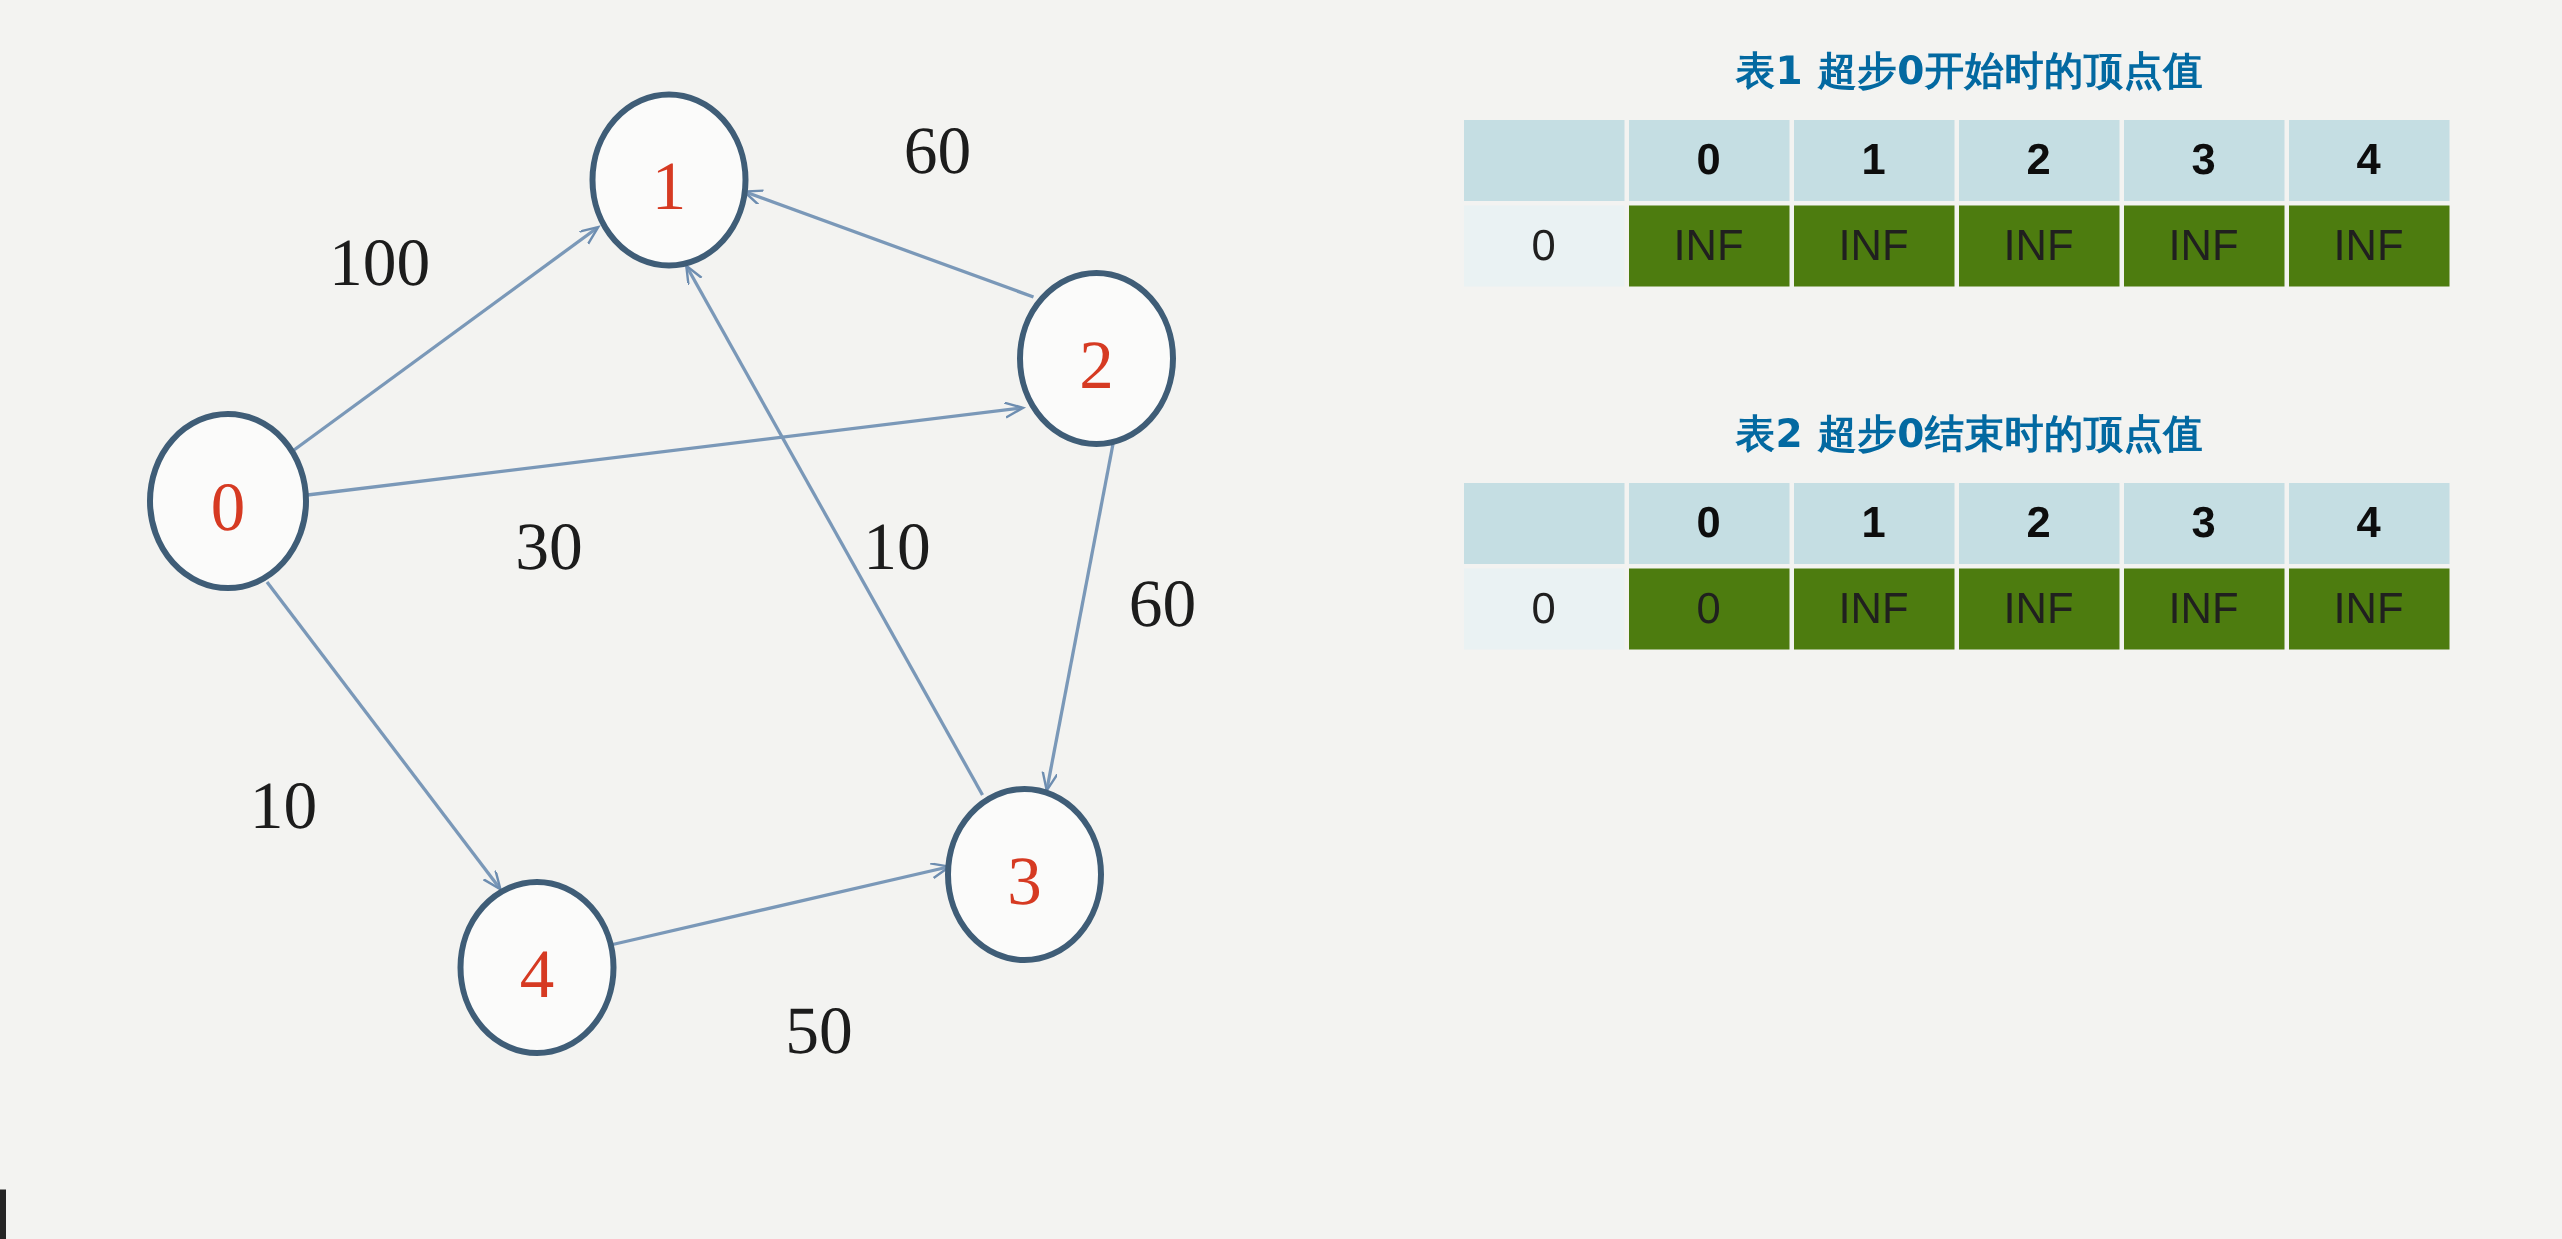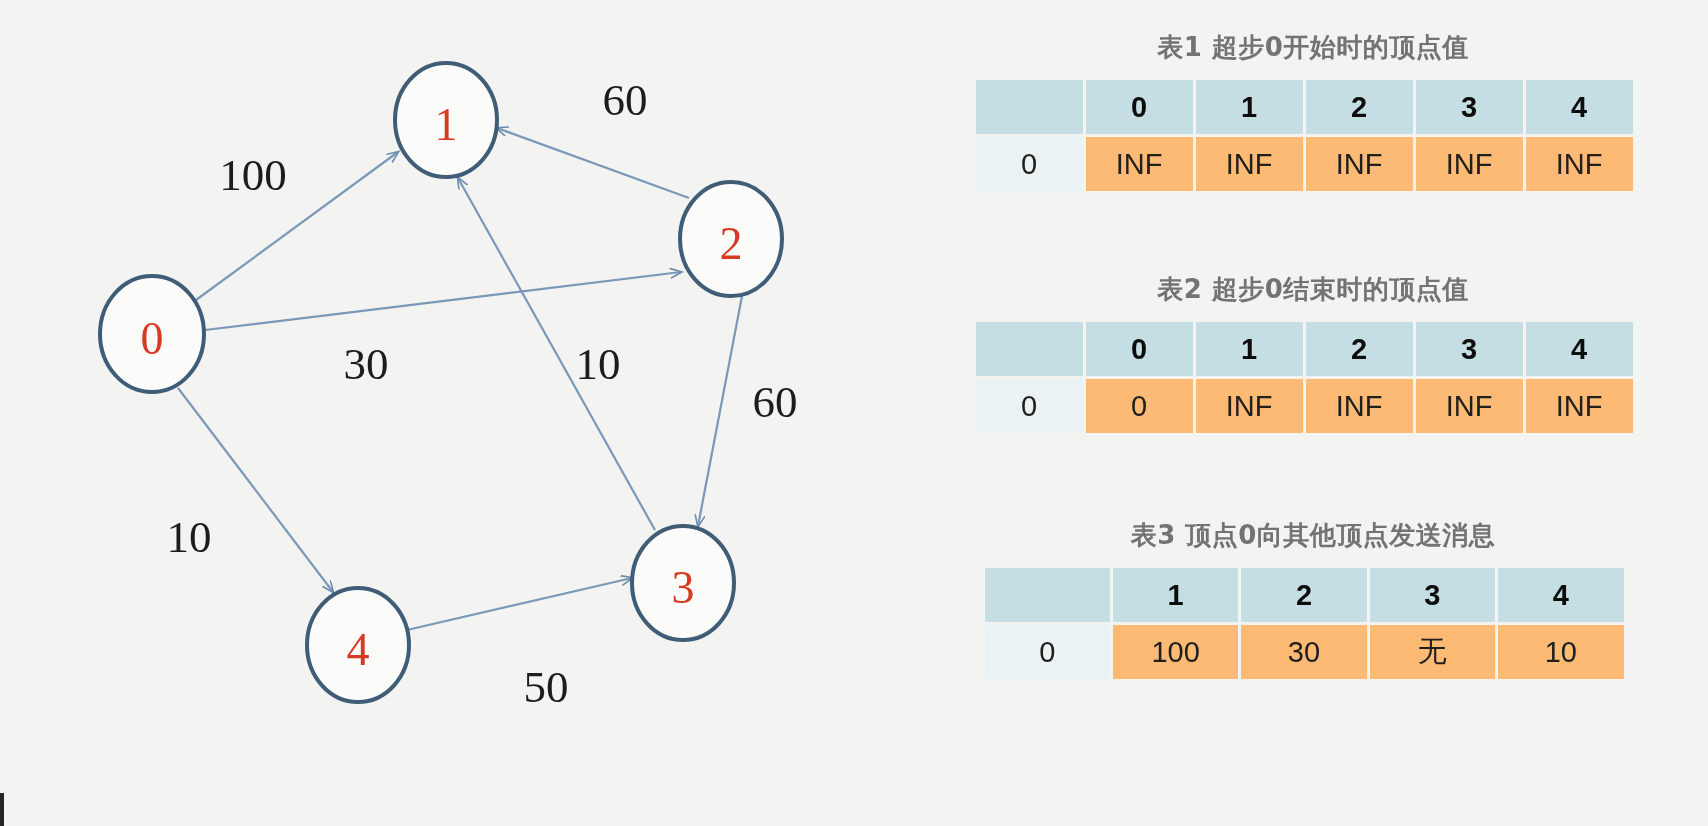--- a/index.html
+++ b/index.html
@@ -67,21 +67,21 @@
     width: 808px;
   }
   #block-1 { top: 30px; }
   #block-2 { top: 272px; }
   #block-3 { top: 518px; }
 
   .table-caption {
     text-align: center;
     font-weight: bold;
     font-size: 26px;
-    color: #737373;
+    color: #0369a1;
     letter-spacing: 0.5px;
     margin: 0 0 12px 0;
     padding-left: 18px;
     font-family: "DejaVu Sans", "Liberation Sans", sans-serif;
   }
   .data-table {
     border-collapse: separate;
     border-spacing: 3px;
     margin: 0 auto;
     table-layout: fixed;
@@ -94,21 +94,21 @@
     vertical-align: middle;
     font-size: 29px;
     padding: 0;
   }
   .data-table th {
     background: #c5dee3;
     font-weight: bold;
     color: #0d0d0d;
   }
   .data-table td {
-    background: #fdba74;
+    background: #4d7c0f;
     font-weight: normal;
     color: #20201f;
   }
   .data-table td.rowhead {
     background: #eaf2f3;
   }
   .cell-none {
     color: #55595a;
     font-family: "DejaVu Sans", "Liberation Sans", sans-serif;
   }
@@ -226,39 +226,16 @@
           <td>0</td>
           <td>INF</td>
           <td>INF</td>
           <td>INF</td>
           <td>INF</td>
         </tr>
       </tbody>
     </table>
   </div>
 
-  <div class="table-block" id="block-3">
-    <div class="table-caption">表3  顶点0向其他顶点发送消息</div>
-    <table class="data-table">
-      <thead>
-        <tr>
-          <th></th>
-          <th>1</th>
-          <th>2</th>
-          <th>3</th>
-          <th>4</th>
-        </tr>
-      </thead>
-      <tbody>
-        <tr>
-          <td class="rowhead">0</td>
-          <td>100</td>
-          <td>30</td>
-          <td class="cell-none">无</td>
-          <td>10</td>
-        </tr>
-      </tbody>
-    </table>
-  </div>
 
 </div>
 
 <div id="edge-artifact"></div>
 
 </body></html>

